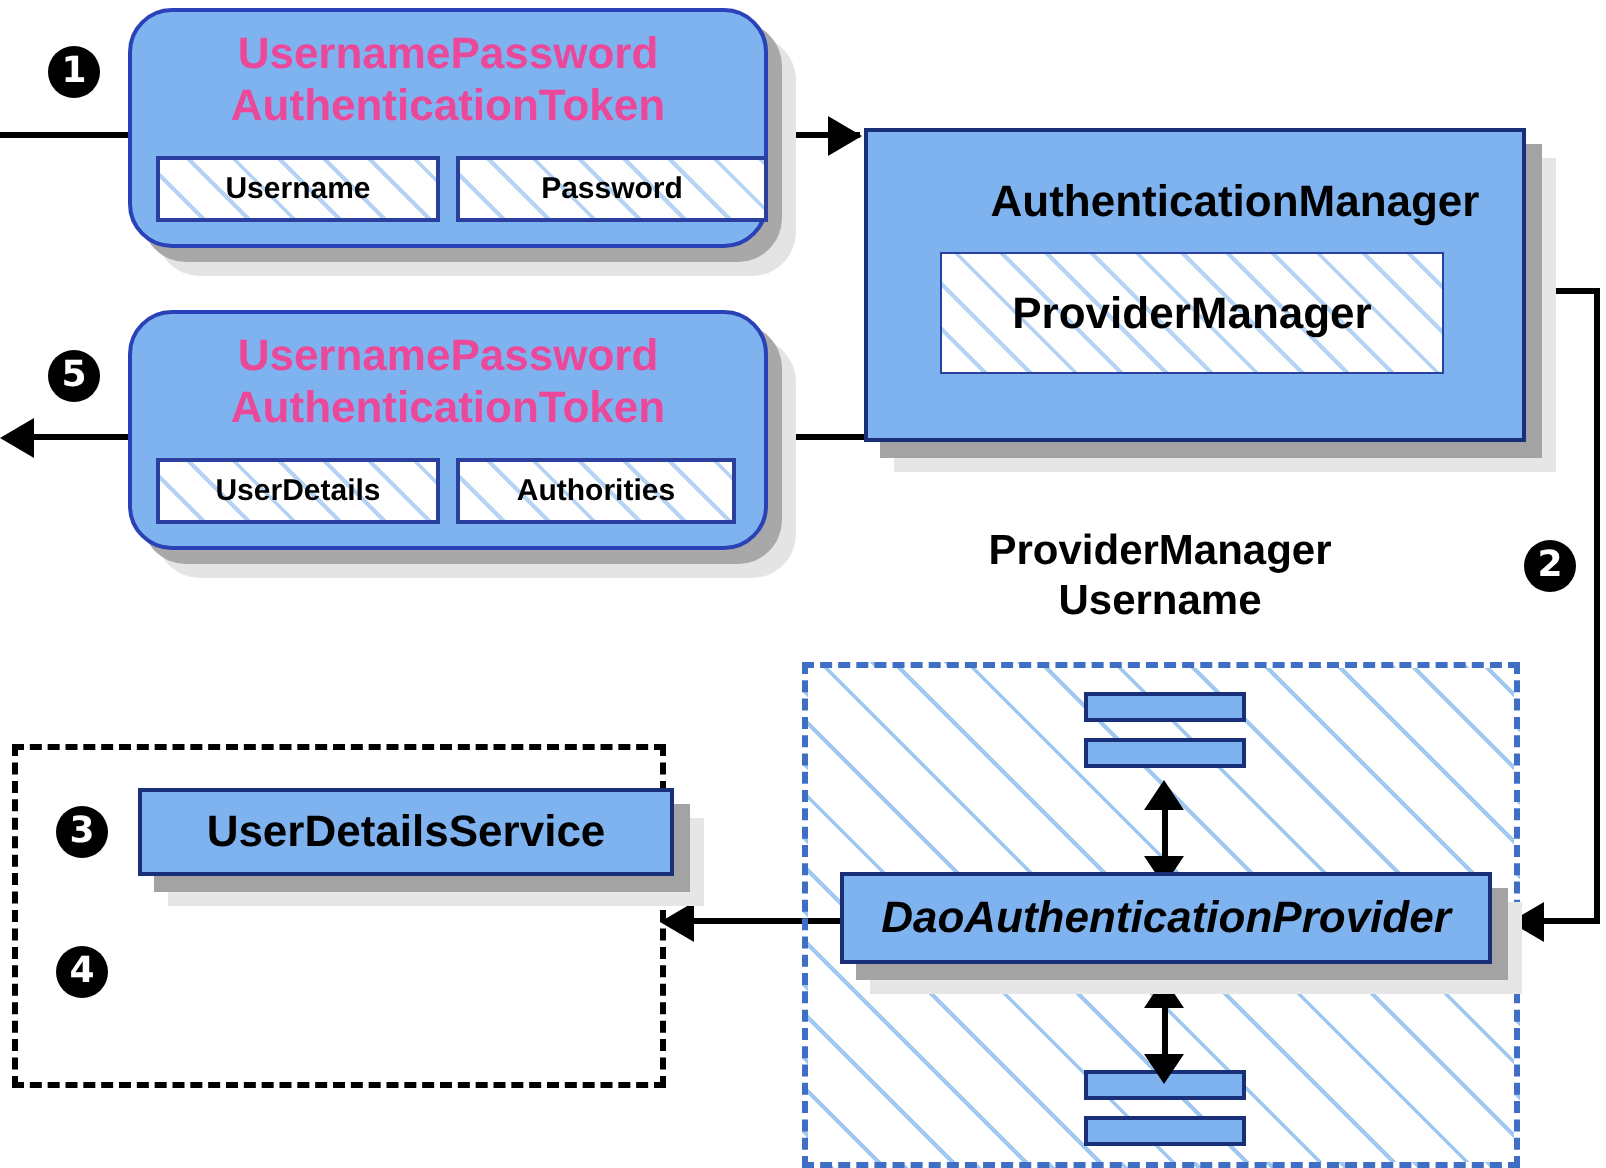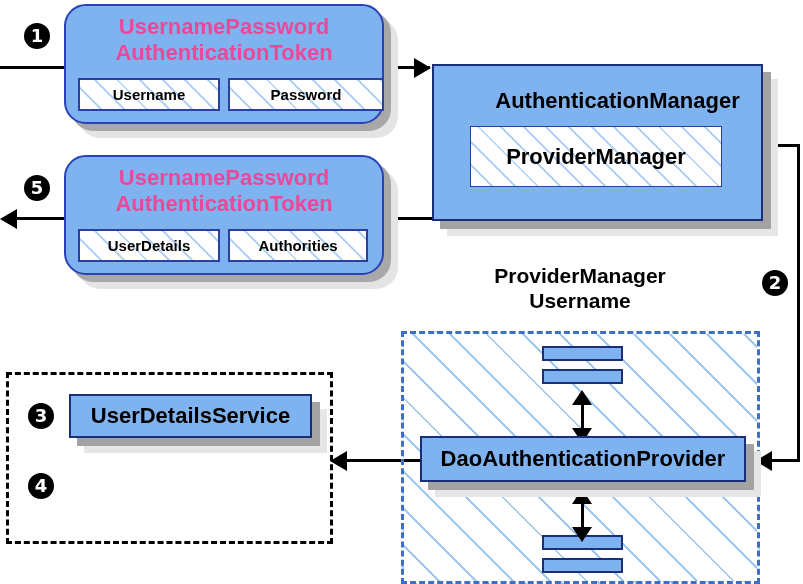--- a/index.html
+++ b/index.html
@@ -270,21 +270,21 @@
     <div>Username</div>
   </div>
 
   <div class="mini-bar" style="left:542px; top:346px; width:81px; height:15px;"></div>
   <div class="mini-bar" style="left:542px; top:369px; width:81px; height:15px;"></div>
 
   <div class="vline" style="left:581px; top:395px; height:36px; z-index:6;"></div>
   <div class="arrow-u" style="left:572px; top:390px; z-index:6;"></div>
   <div class="arrow-d" style="left:572px; top:428px; z-index:6;"></div>
 
-  <div class="rect-wrap" style="left:420px; top:436px; width:326px; height:46px; z-index:8;">
+  <div class="rect-wrap" style="left:420px; top:436px; width:326px; height:46px; z-index:8;font-style:italic;">
     <div class="li-shadow"></div>
     <div class="rect-box">
       <span class="rect-label">DaoAuthenticationProvider</span>
     </div>
   </div>
 
   <div class="vline" style="left:581px; top:494px; height:36px; z-index:6;"></div>
   <div class="arrow-u" style="left:572px; top:489px; z-index:6;"></div>
   <div class="arrow-d" style="left:572px; top:527px; z-index:6;"></div>
 
@@ -330,21 +330,21 @@
         <span>UserDetails</span>
       </div>
       <div class="chip hatch-faint" style="width:140px;">
         <span>Authorities</span>
       </div>
     </div>
   </div>
 
   <div class="dashed-black" style="left:6px; top:372px; width:327px; height:172px;"></div>
 
-  <div class="list-item-wrap" style="left:69px; top:394px; width:243px; height:44px; z-index:8;">
+  <div class="list-item-wrap" style="left:69px; top:394px; width:268px; height:44px; z-index:8;">
     <div class="li-shadow"></div>
     <div class="rect-box">
       <span class="rect-label">UserDetailsService</span>
     </div>
   </div>
 
 
   <div class="badge abs" style="left:24px; top:23px;">1</div>
   <div class="badge abs" style="left:24px; top:175px;">5</div>
   <div class="badge abs" style="left:762px; top:270px;">2</div>

